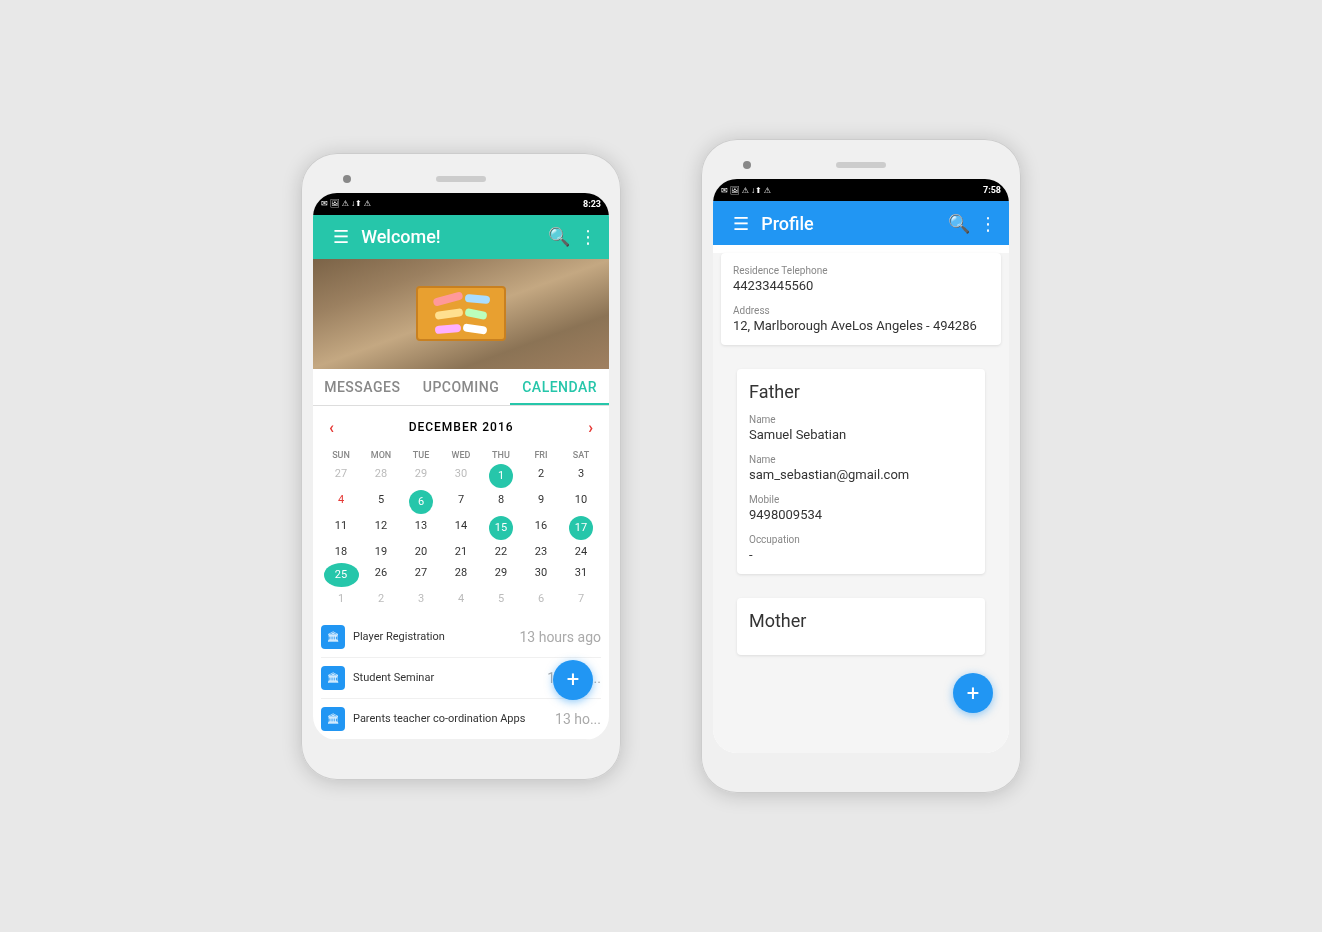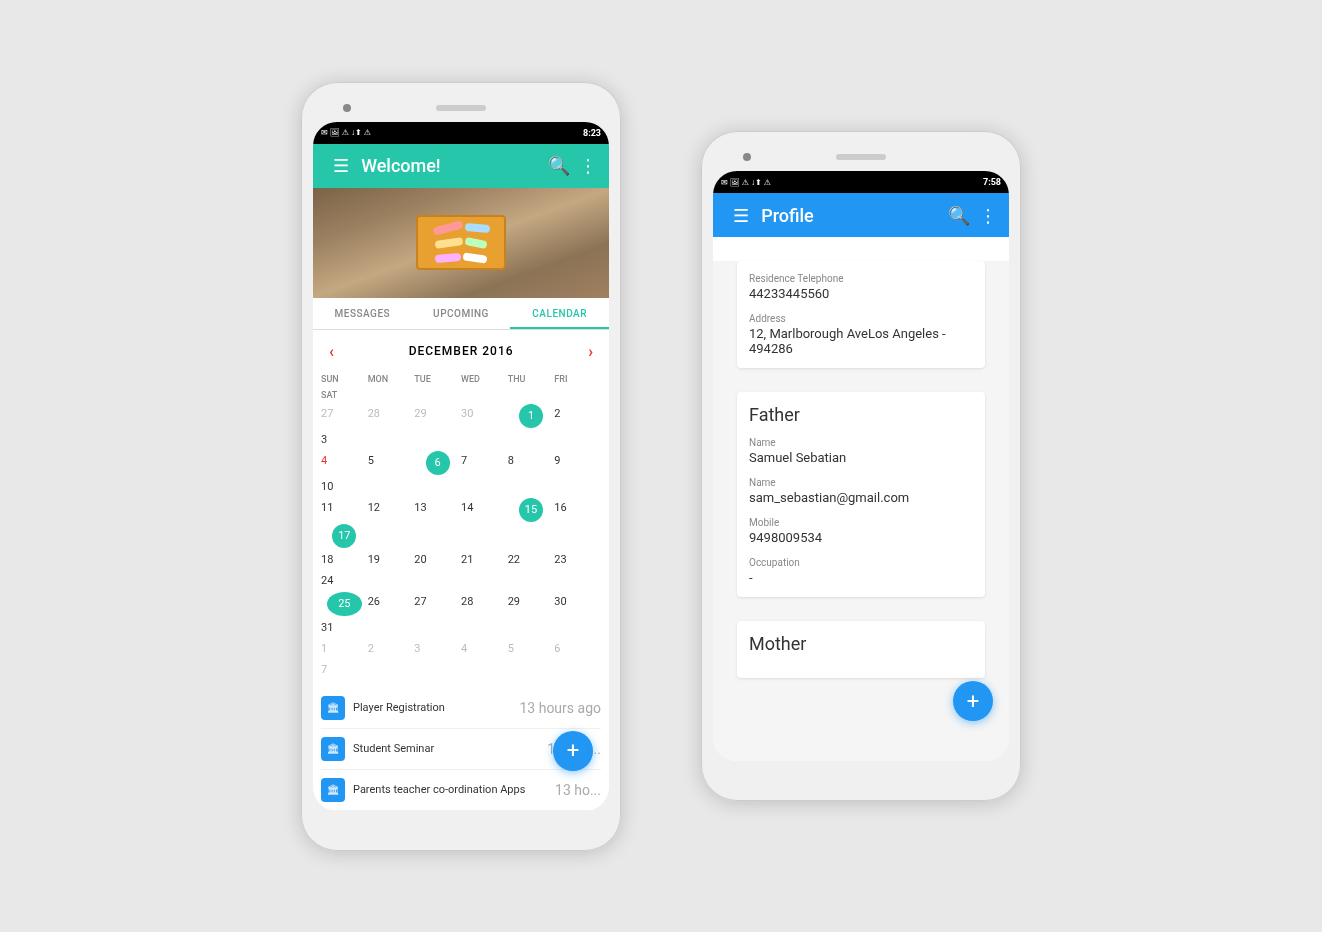--- a/index.html
+++ b/index.html
@@ -156,21 +156,21 @@
     
     .tabs {
       display: flex;
       border-bottom: 1px solid #ddd;
     }
 
     .tab {
       flex: 1;
       text-align: center;
       padding: 10px 0;
-      font-size: 10px;
+      font-size: 14px;
       font-weight: 500;
       color: #888;
       letter-spacing: 0.5px;
       cursor: pointer;
       position: relative;
     }
 
     .tab.active {
       color: #26C6AA;
     }
@@ -210,22 +210,22 @@
       font-weight: 500;
       letter-spacing: 1px;
     }
 
     .calendar-grid {
       width: 100%;
     }
 
     .cal-row {
       display: grid;
-      grid-template-columns: repeat(6, 1fr);
-      text-align: left;
+      grid-template-columns: repeat(7, 1fr);
+      text-align: center;
     }
 
     .cal-day-header {
       font-size: 9px;
       color: #888;
       padding: 3px 0;
       font-weight: 500;
     }
 
     .cal-day {
@@ -310,21 +310,21 @@
     }
 
     
     .profile-content {
       background: #f5f5f5;
       min-height: 500px;
     }
 
     .profile-card {
       background: #fff;
-      margin: 24px;
+      margin: 8px;
       border-radius: 4px;
       padding: 12px;
       box-shadow: 0 1px 3px rgba(0,0,0,0.1);
     }
 
     .profile-field {
       margin-bottom: 12px;
     }
 
     .profile-field:last-child { margin-bottom: 0; }

